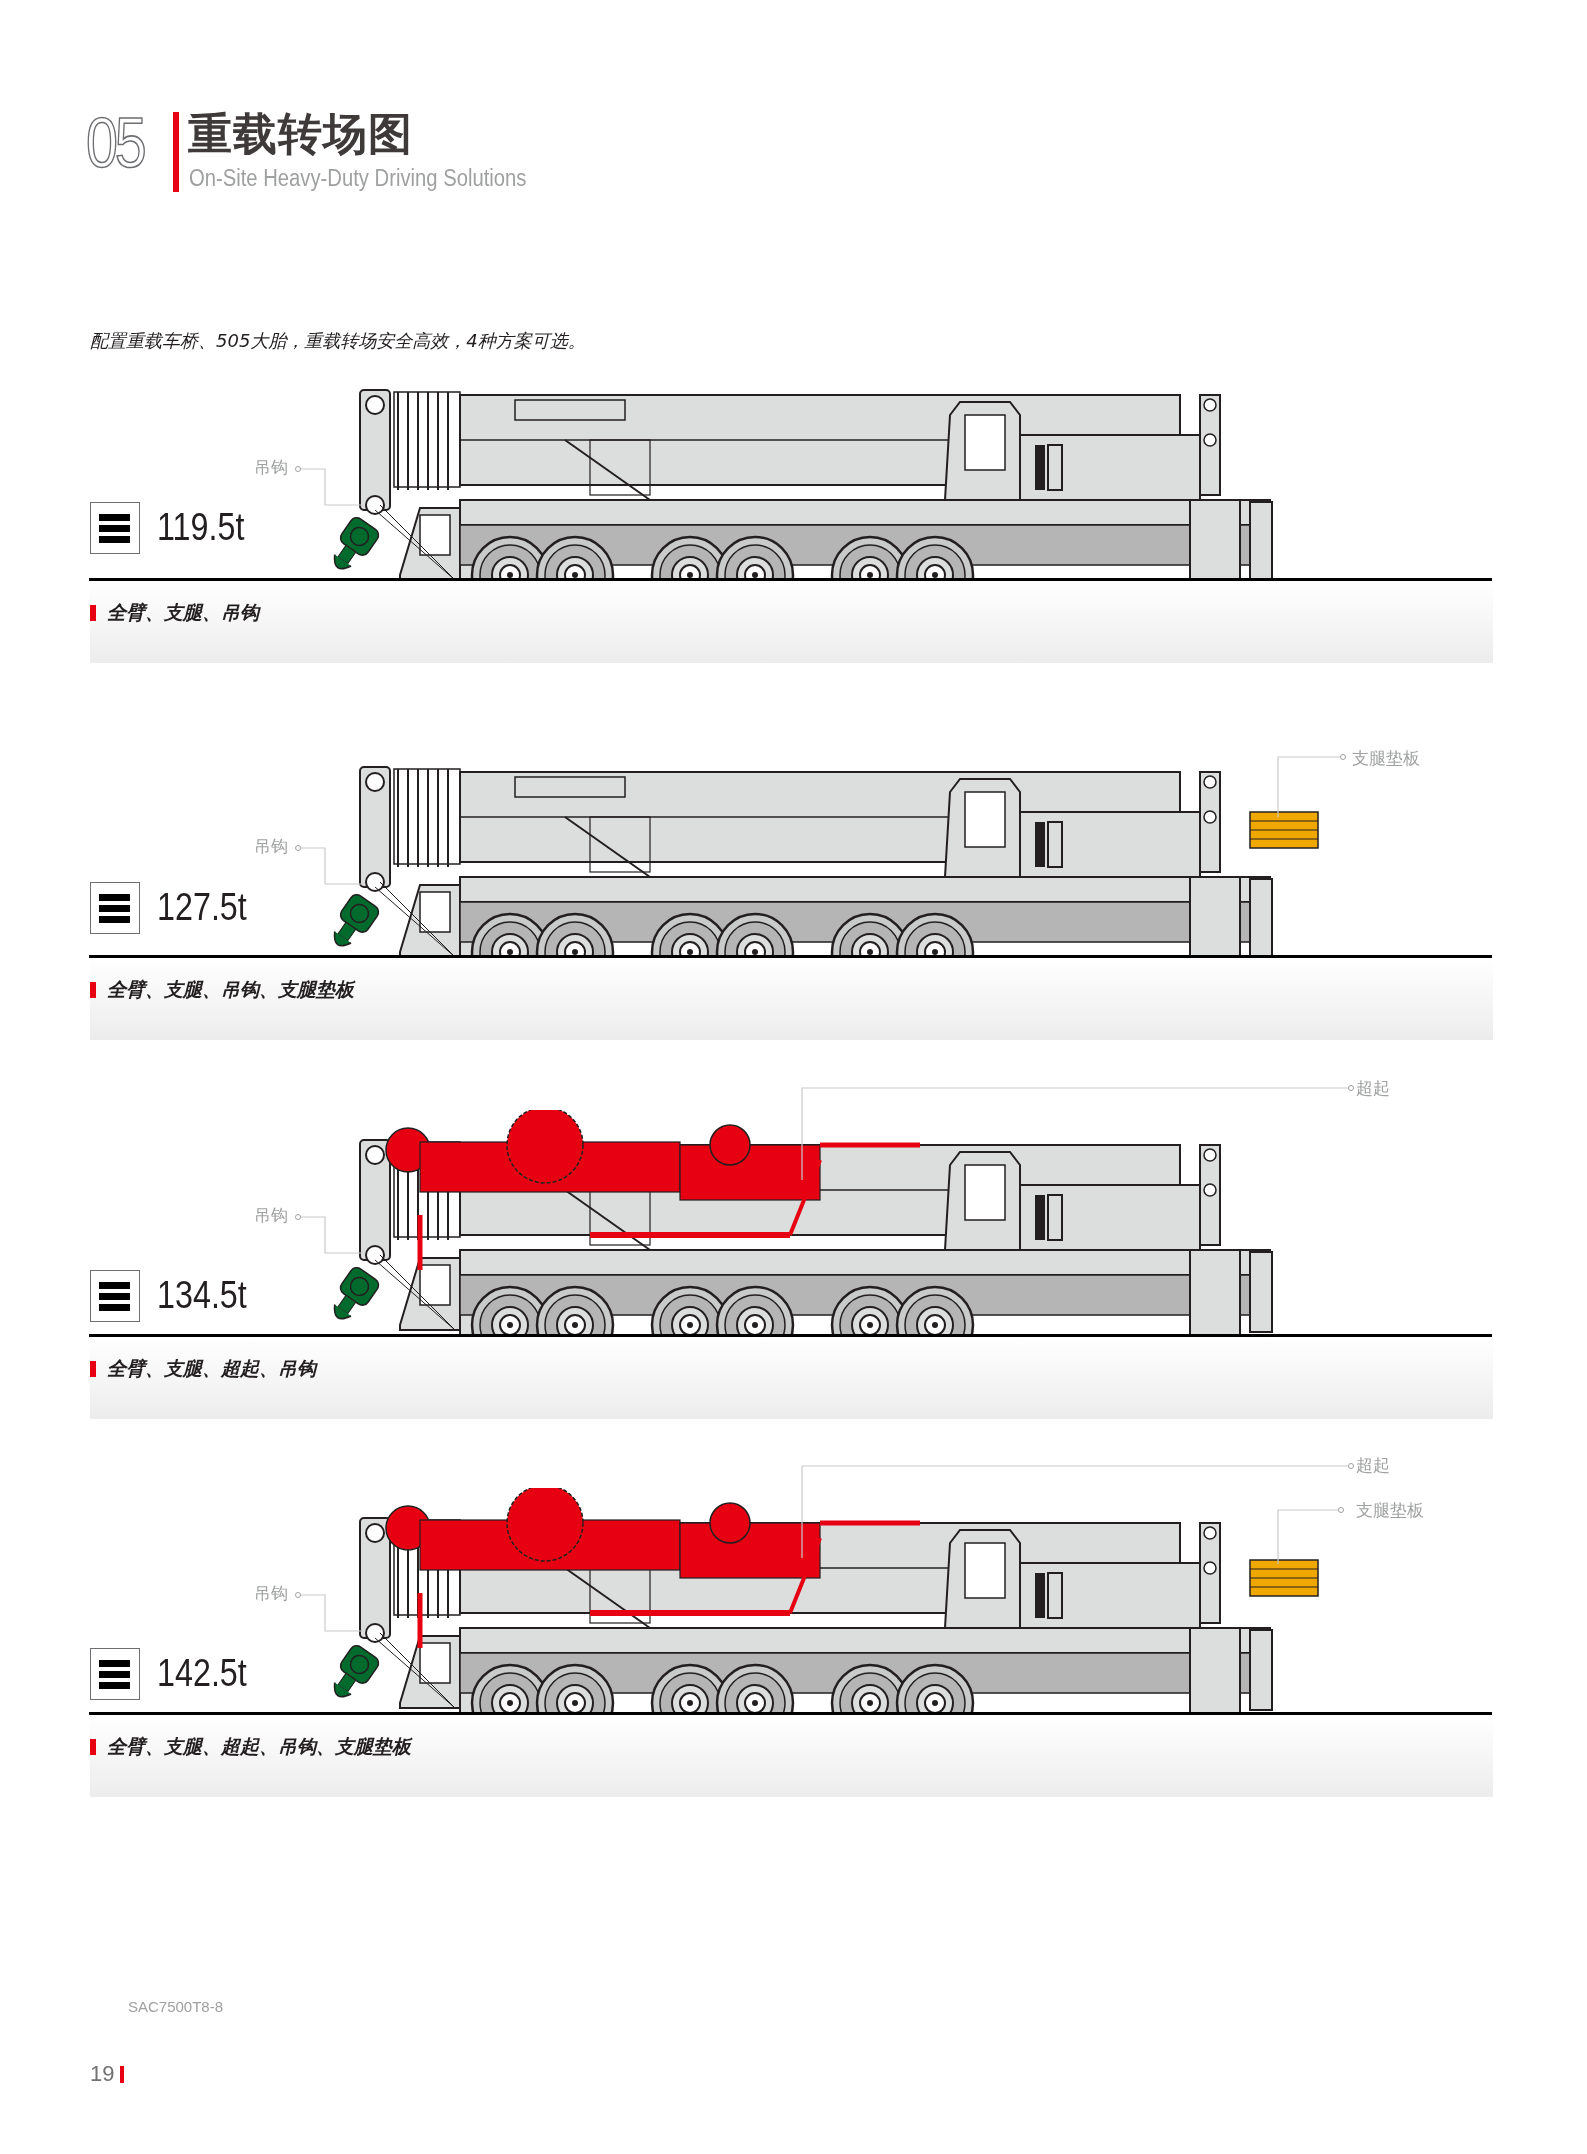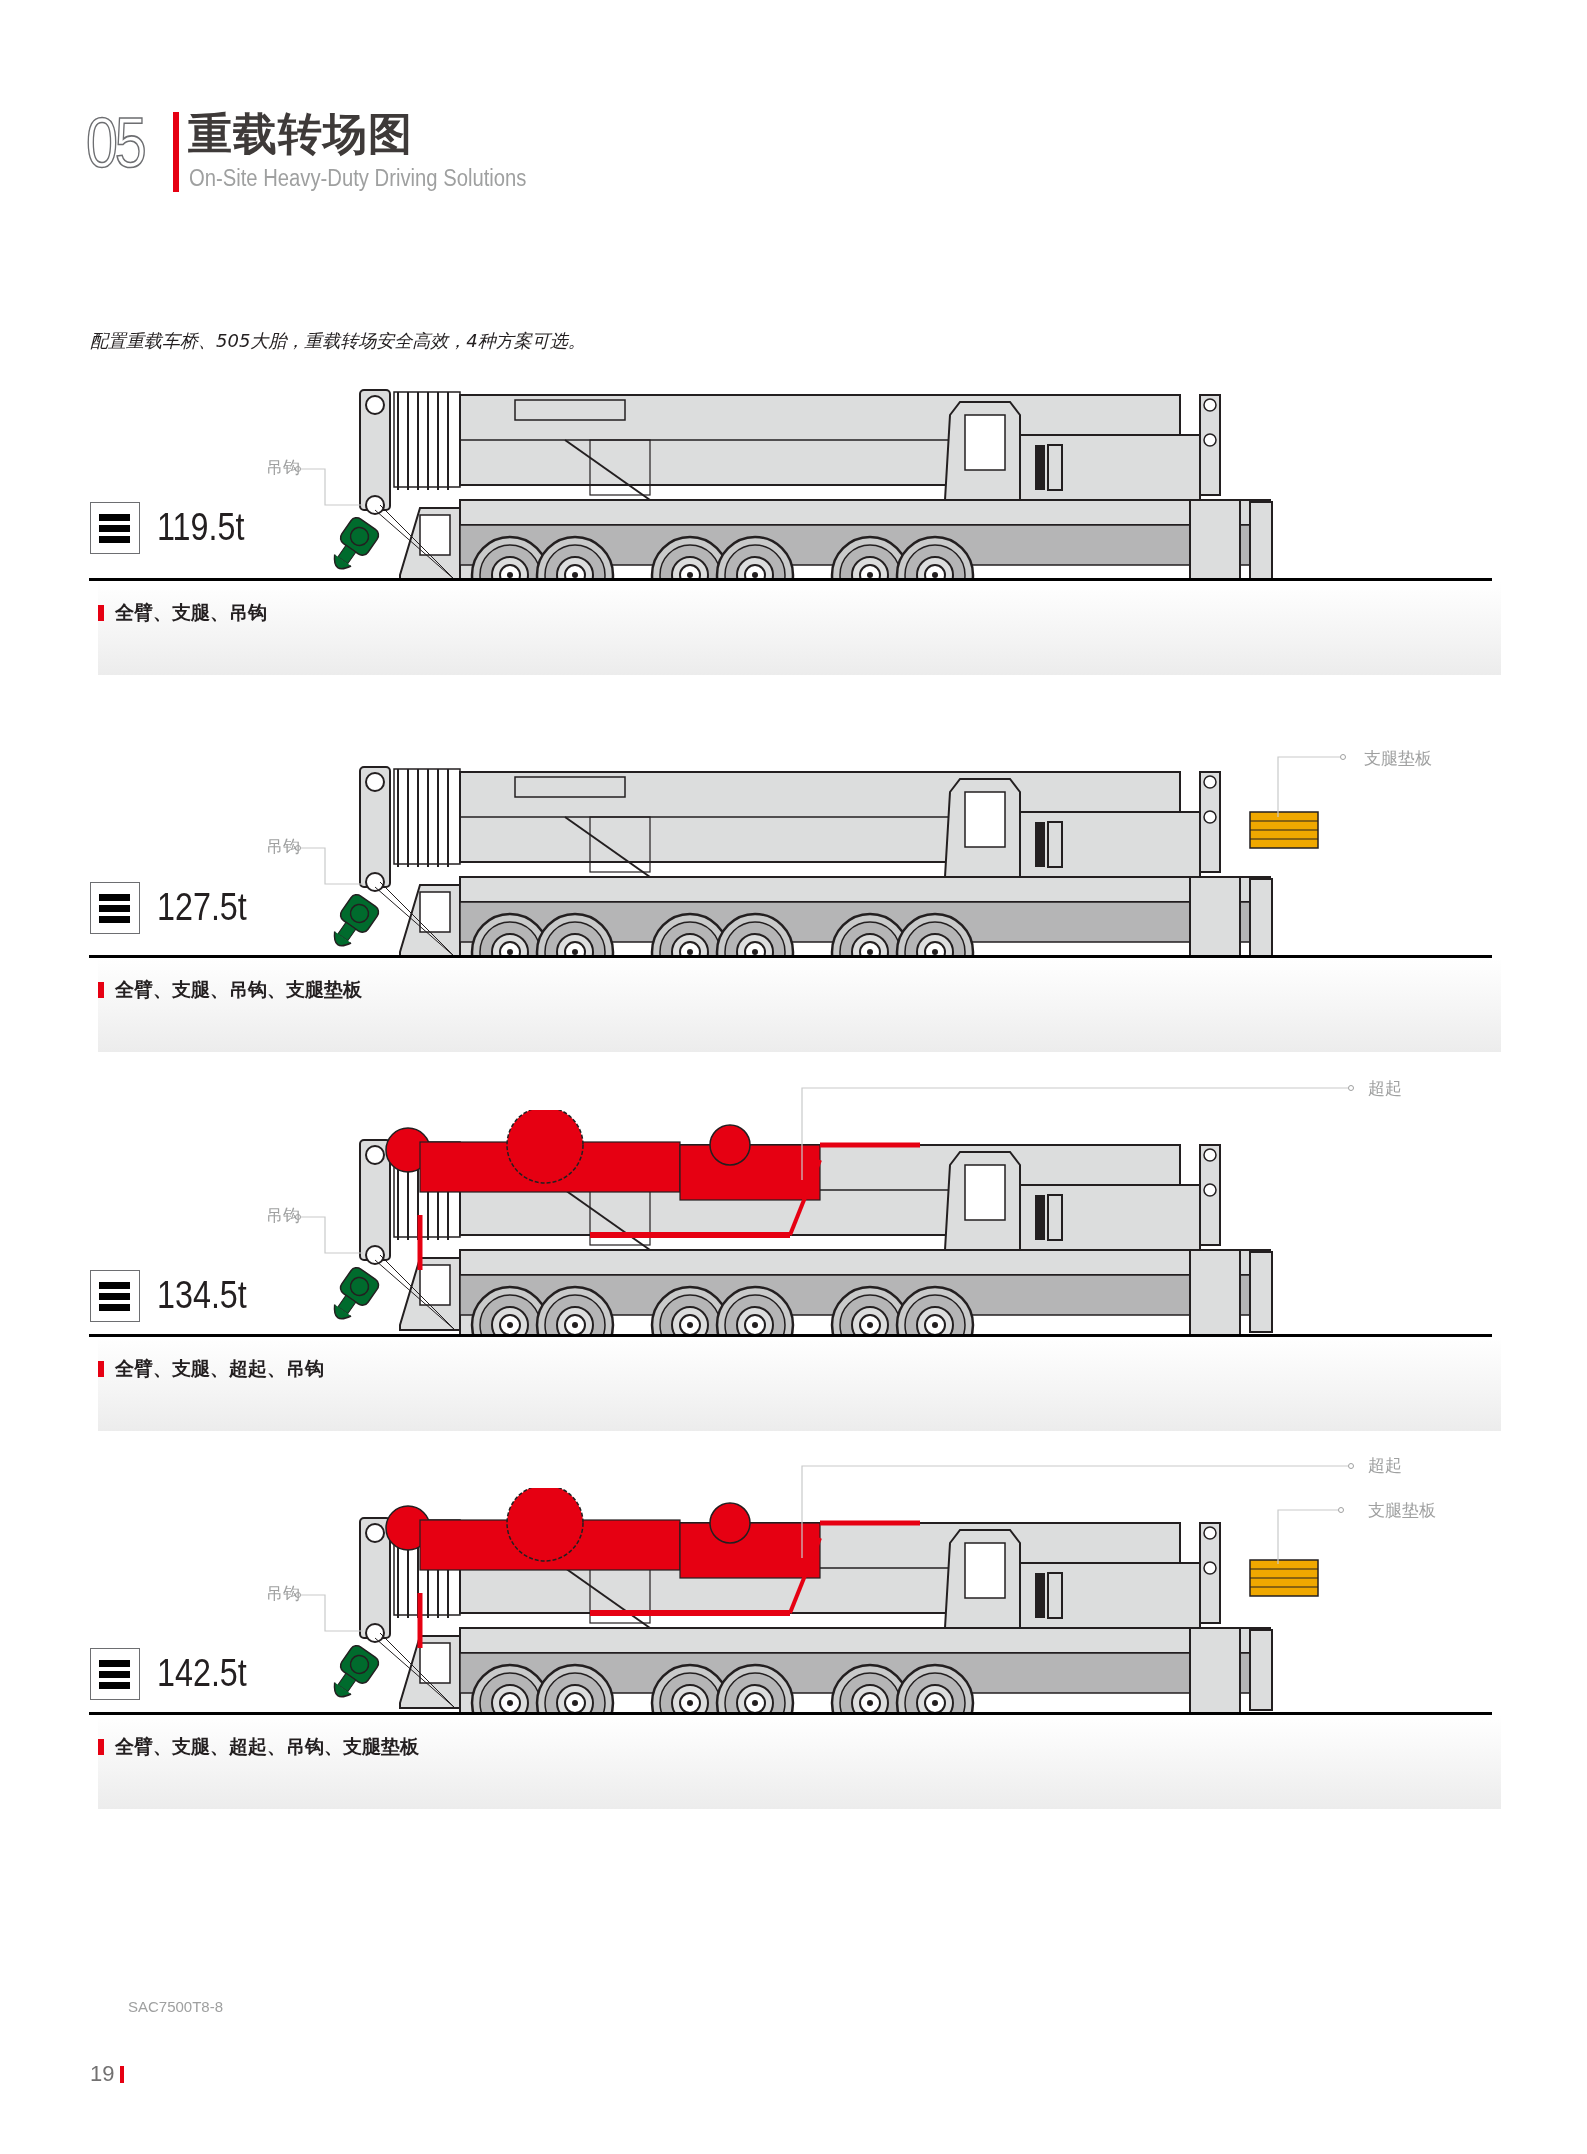--- a/index.html
+++ b/index.html
@@ -16,26 +16,26 @@
 
   .intro { left:90px; top:328px; font-size:18px; line-height:26px; color:#231f20;font-style:italic; }
 
   
   .section { position:absolute; left:0; width:1587px; }
   .crane-svg { position:absolute; left:330px; }
   .badge { position:absolute; left:90px; width:50px; height:52px; border:1.5px solid #6d6e71; background:#fff; box-sizing:border-box; }
   .badge i { position:absolute; left:8px; width:31px; height:7px; background:#000; }
   .weight { position:absolute; left:157px; font-family:"Liberation Sans",sans-serif; font-size:38px; line-height:44px; color:#231f20; transform:scaleX(0.85); transform-origin:left top; }
   .rule { position:absolute; left:89px; width:1403px; height:3px; background:#000; }
-  .panel { position:absolute; left:98px; width:1403px; height:94px;
-           background:linear-gradient(to bottom, #ffffff 0%, #f4f4f4 60%, #ececec 100%); }
+  .panel { position:absolute; left:90px; width:1403px; height:82px;
+           background:linear-gradient(to bottom, #ffffff 0%, #f4f4f4 60%, #ececec 100%);font-style:italic; }
   .panel .mark { position:absolute; left:0; top:24px; width:6px; height:16px; background:#e60012; }
   .panel .label { position:absolute; left:17px; top:18px; font-size:19px; line-height:26px; font-weight:bold; color:#231f20; }
 
-  .callout-text { position:absolute; font-size:17px; line-height:22px; color:#9fa0a0;margin-left:12px; }
+  .callout-text { position:absolute; font-size:17px; line-height:22px; color:#9fa0a0; }
 
   .footer-page { left:90px; top:2062px; font-family:"Liberation Sans",sans-serif; font-size:22px; line-height:24px; color:#727171; }
   .footer-bar { left:120px; top:2066px; width:4px; height:17px; background:#e60012; }
   .footer-model { left:128px; top:1997px; font-family:"Liberation Sans",sans-serif; font-size:15px; line-height:20px; color:#9fa0a0; }
 </style>
 </head>
 <body>
 
 <div class="abs sec-num">05</div>
 <div class="abs sec-bar"></div>

